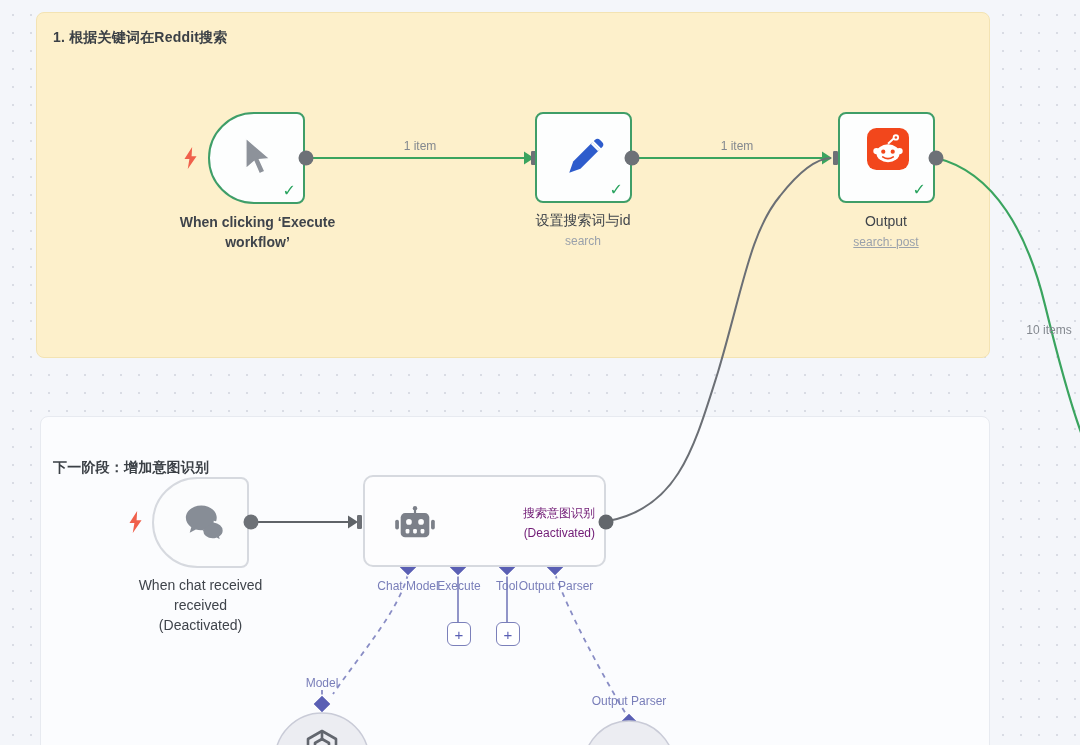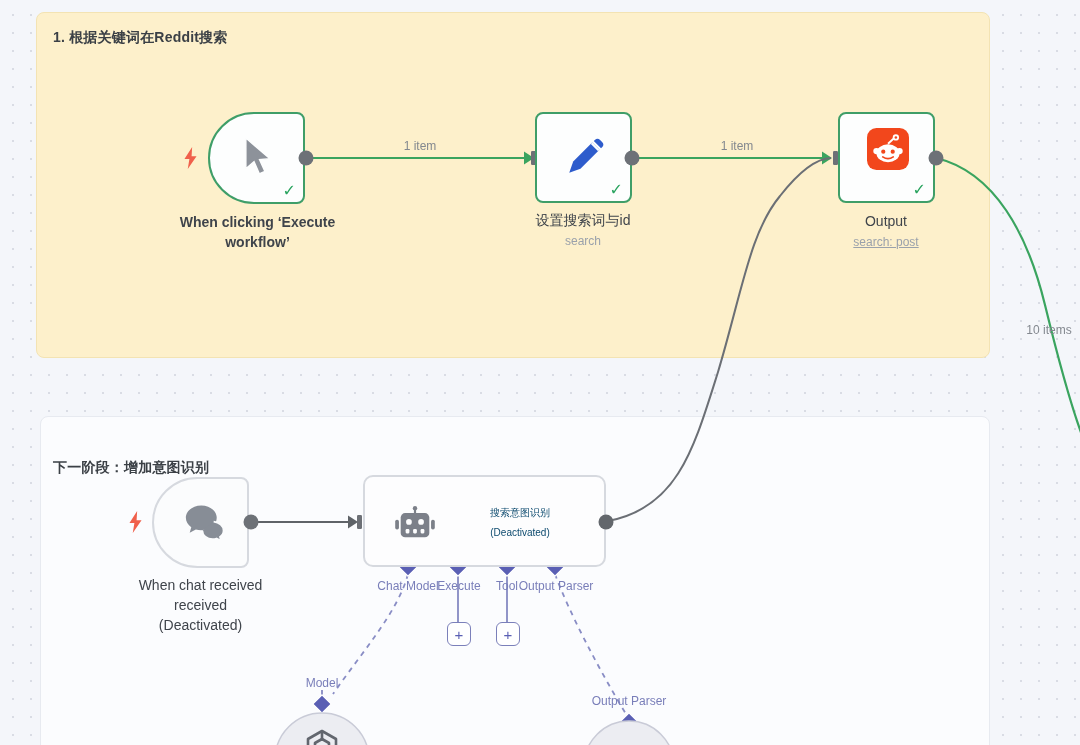--- a/index.html
+++ b/index.html
@@ -24,21 +24,21 @@
   .node-check{position:absolute;right:7px;bottom:2px;color:#27a35d;font-size:16px;font-weight:700;}
   .node-label{position:absolute;text-align:center;font-size:14px;color:#3f444b;line-height:1.4;z-index:11;}
   .node-sub{position:absolute;text-align:center;font-size:12px;color:#9aa1ab;z-index:11;}
   .conn-label{position:absolute;font-size:12px;color:#83888f;z-index:6;text-align:center;}
   .port-label{position:absolute;font-size:12px;color:#797eb9;z-index:7;text-align:center;white-space:nowrap;}
   .plus-btn{
     position:absolute;width:22px;height:22px;border:1.5px solid #7b80ba;border-radius:6px;
     background:#fff;color:#5a5fb4;z-index:10;display:flex;align-items:center;justify-content:center;
     font-size:15px;line-height:1;font-weight:400;cursor:pointer;
   }
-  .agent-text{position:absolute;z-index:11;text-align:center;font-size:10px;color:#0c4a6e;line-height:20px;}
+  .agent-text{position:absolute;z-index:11;text-align:right;font-size:12px;color:#701a75;line-height:20px;}
   .icon-abs{position:absolute;z-index:11;}
 </style>
 </head>
 <body>
 
 <div id="canvas">
 
   <div class="sticky yellow">
     <div class="sticky-title" style="left:16px;top:16px;">1. 根据关键词在Reddit搜索</div>
   </div>

